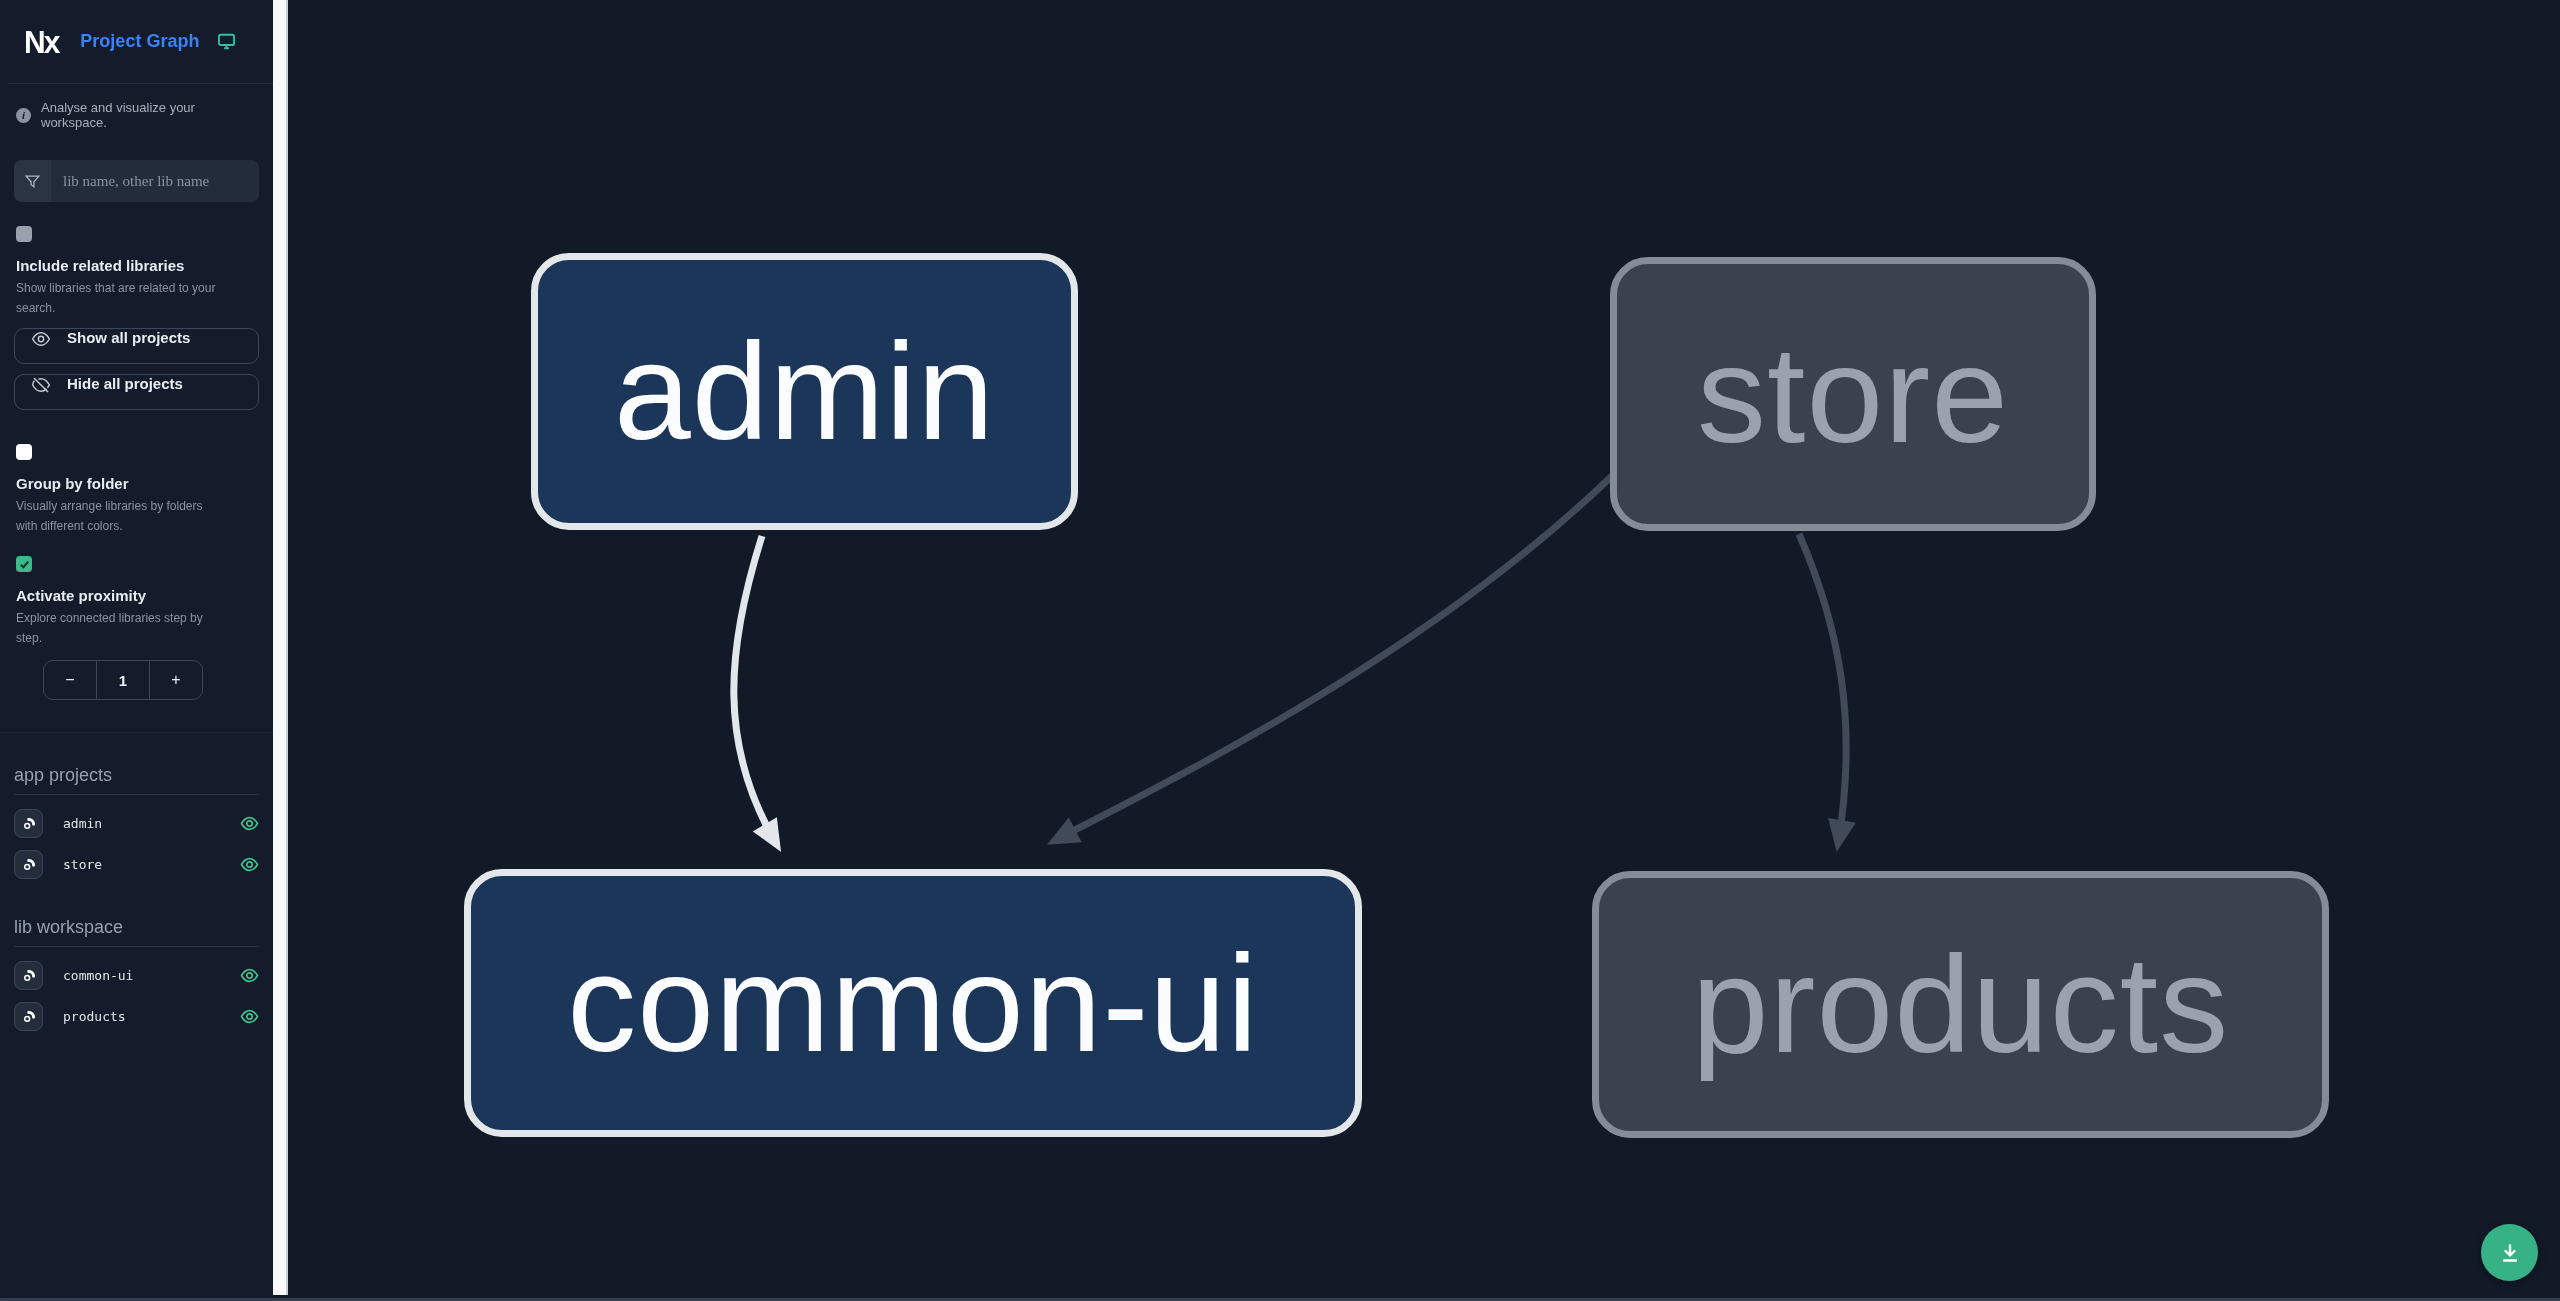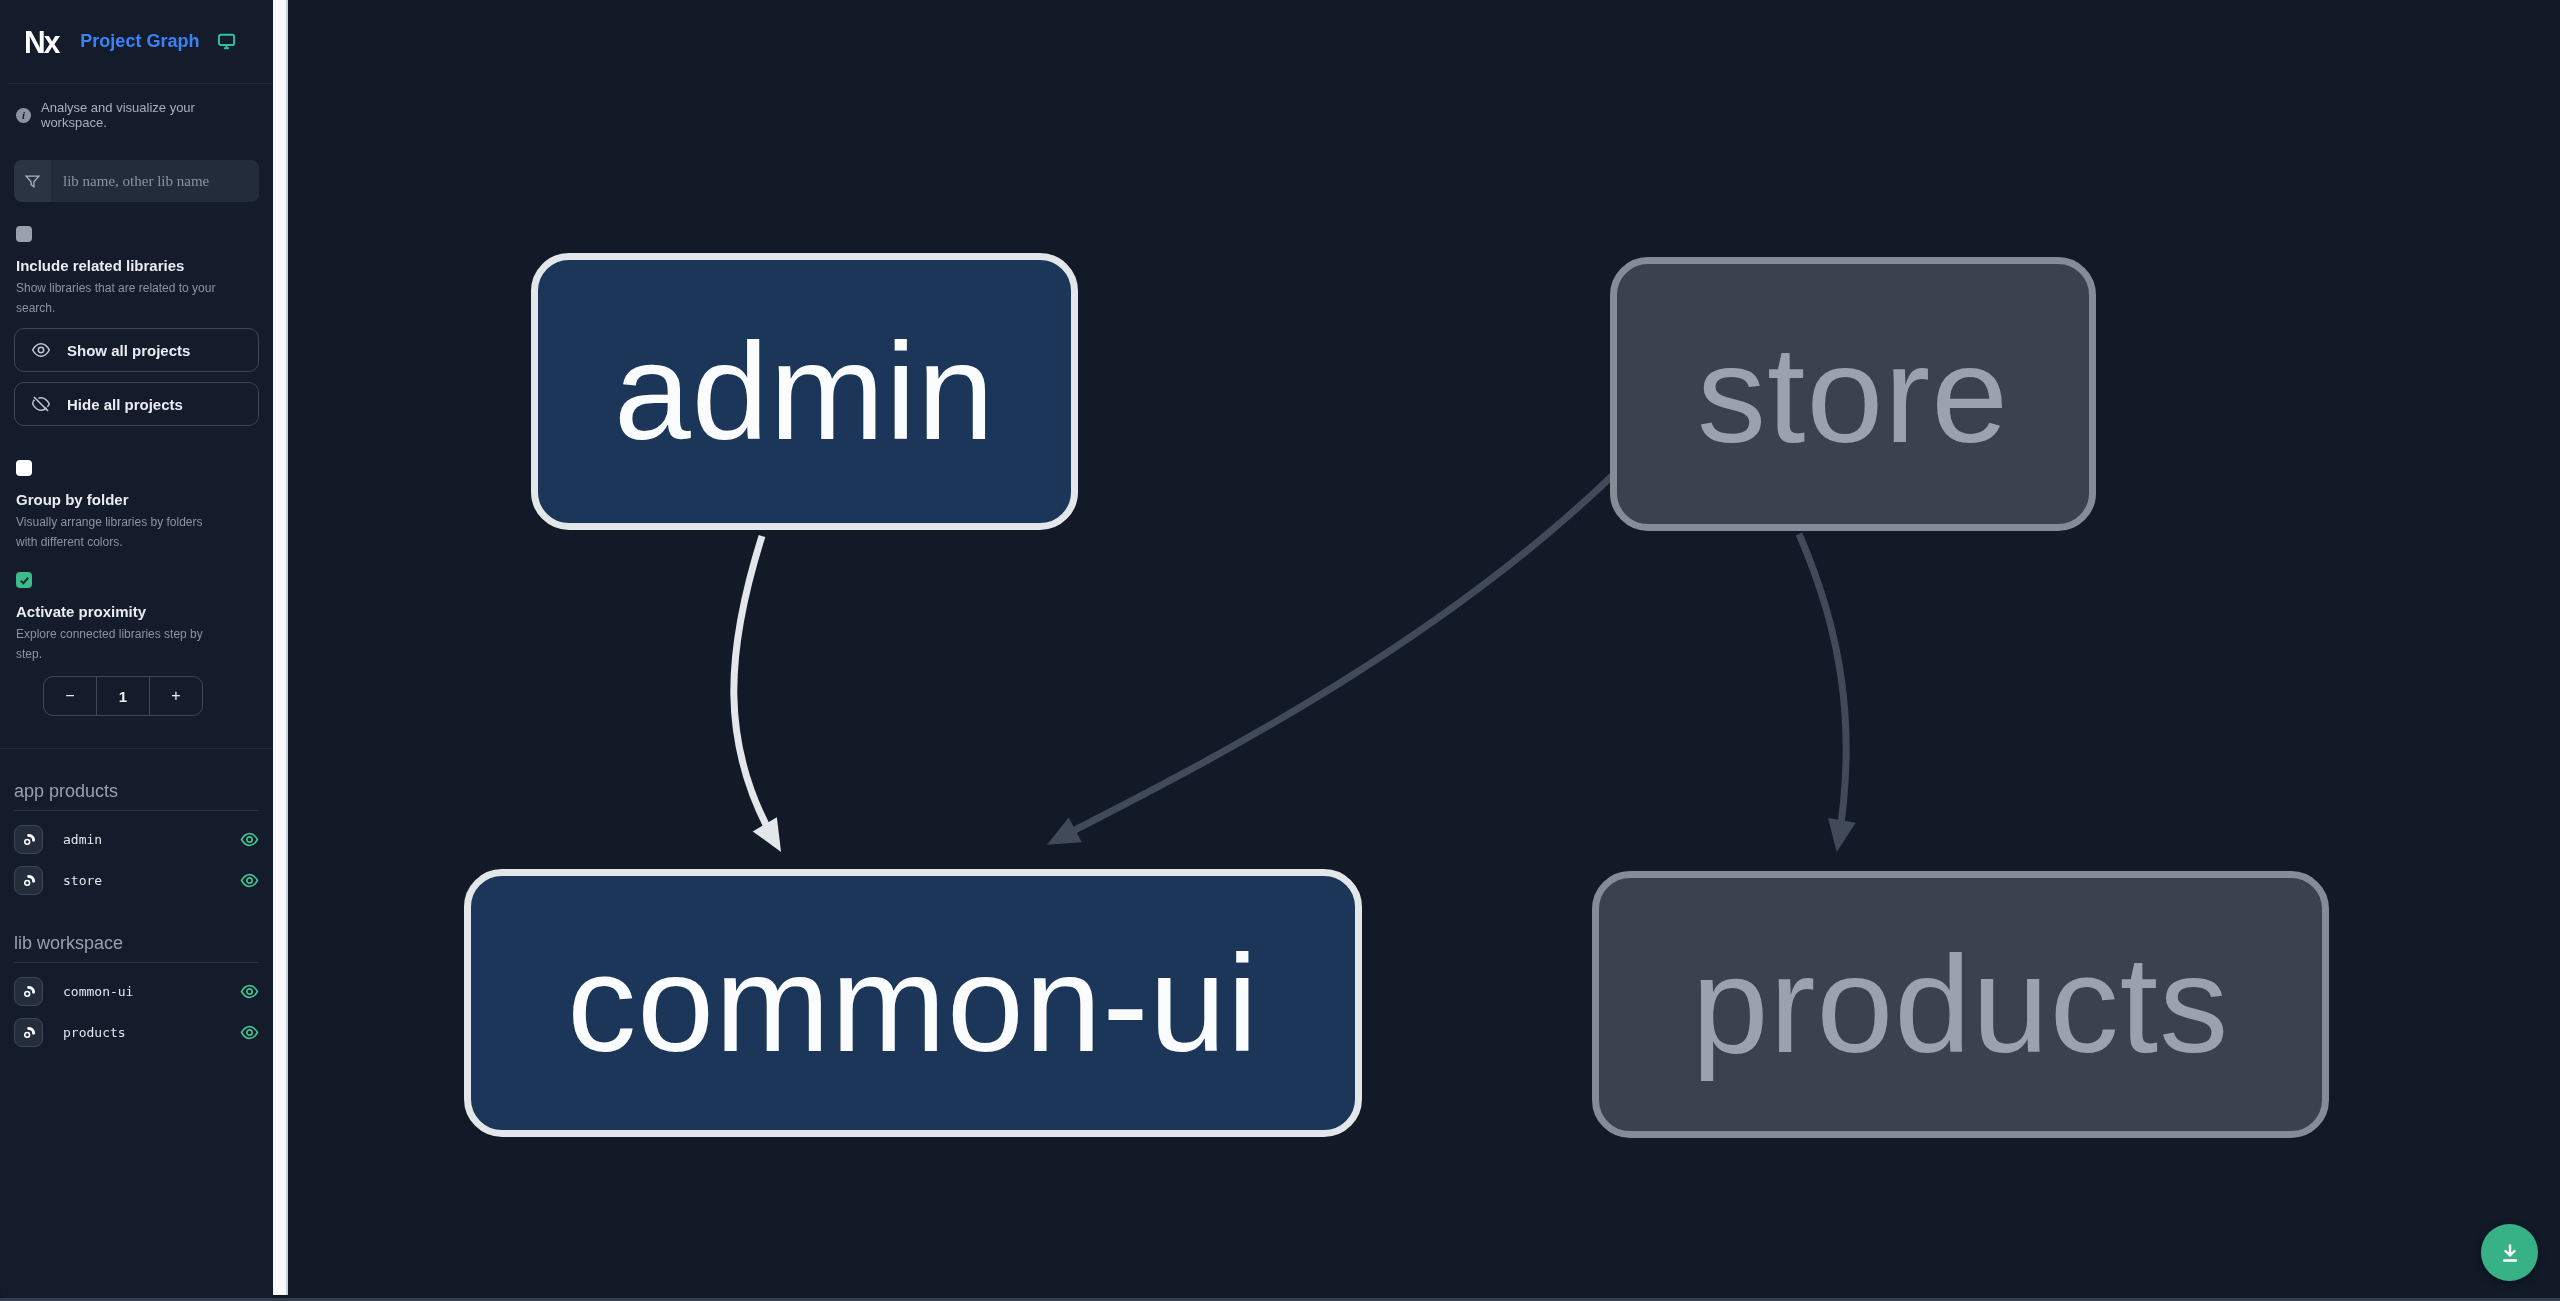--- a/index.html
+++ b/index.html
@@ -60,22 +60,22 @@
     display:flex; align-items:center; justify-content:center; cursor:pointer;
   }
   .cb.gray  { background:#9aa1ac; }
   .cb.white { background:#ffffff; }
   .cb.teal  { background:#3cba8c; }
   .cb.teal svg { display:block; }
   .cb-label { font-size:15px; font-weight:700; color:#e9ecf1; line-height:20px; }
   .cb-desc  { font-size:12px; color:#8b93a1; line-height:20px; margin-top:2px; width:210px; }
 
   .sb-btn {
-    margin:10px 14px 0 14px; height:44px; border:1px solid #3e4757; border-radius:10px;
-    background:transparent; display:flex; align-items:center; gap:16px;
+    margin:10px 14px 0 14px; height:36px; border:1px solid #3e4757; border-radius:10px;
+    background:transparent; display:flex; gap:16px;
     padding:0 16px; cursor:pointer; width:245px;
   }
   .sb-btn:first-of-type { margin-top:36px; }
   .sb-btn span { font-size:15px; font-weight:700; color:#e9ecf1; }
 
   .stepper {
     margin:12px 0 0 43px; width:160px; height:40px; display:flex;
     border:1px solid #3e4757; border-radius:10px; overflow:hidden;
   }
   .stepper > div {
@@ -243,21 +243,21 @@
 
   <div class="stepper">
     <div>−</div>
     <div class="st-val">1</div>
     <div>+</div>
   </div>
 
   <div class="sb-divider"></div>
 
   <div class="proj-section">
-    <div class="proj-header">app products</div>
+    <div class="proj-header">app projects</div>
 
     <div class="proj-item" style="margin-top:8px;">
       <span class="proj-icon">
         <svg width="16" height="16" viewBox="0 0 24 24">
           <path d="M12 3 a9 9 0 0 1 9 9 v0.5 a2.2 2.2 0 0 1 -4.4 0 v-0.5 a4.6 4.6 0 0 0 -4.6 -4.6 h-0.5 a2.2 2.2 0 0 1 0 -4.4 z" fill="#ffffff"></path>
           <circle cx="9.3" cy="14.7" r="3.6" fill="none" stroke="#ffffff" stroke-width="2.3"></circle>
         </svg>
       </span>
       <span class="proj-name">admin</span>
       <span class="proj-eye">

